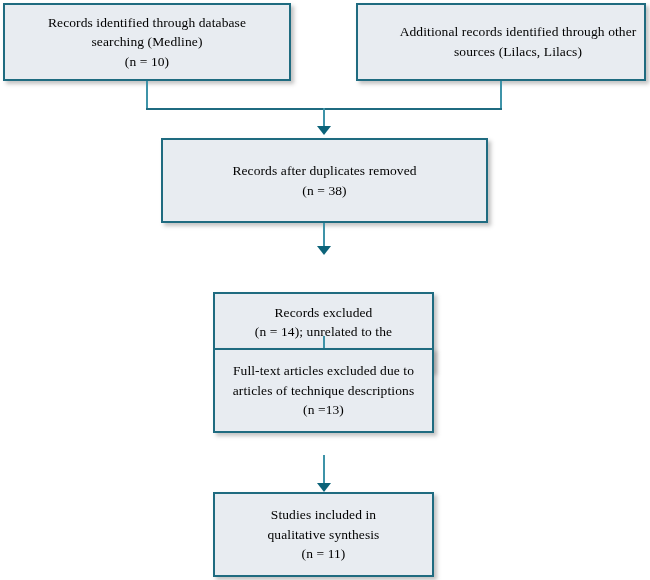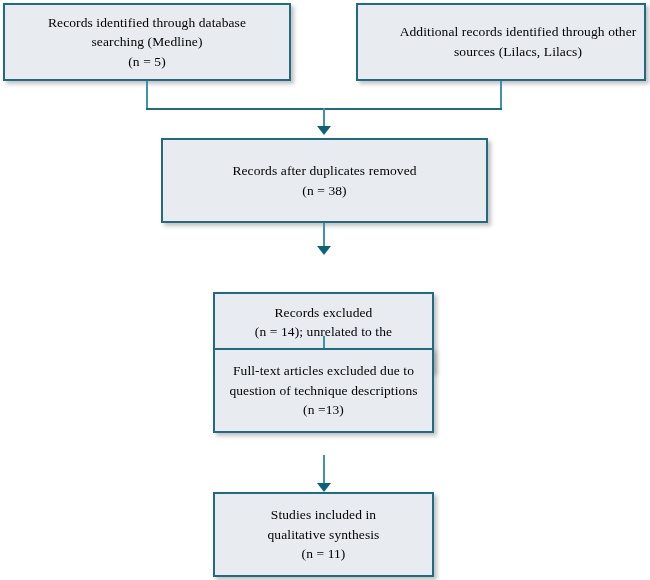--- a/index.html
+++ b/index.html
@@ -59,21 +59,21 @@
 </style>
 </head>
 <body>
 
 <div id="canvas">
 
   <div class="node" style="left:3px; top:3px; width:288px; height:78px;">
     <div class="inner">
       <span class="line">Records identified through database</span>
       <span class="line">searching (Medline)</span>
-      <span class="line">(n = 5)</span>
+      <span class="line">(n = 10)</span>
     </div>
   </div>
 
   <div class="node" style="left:356px; top:3px; width:290px; height:78px;padding-left:34px;">
     <div class="inner">
       <span class="line">Additional records identified through other</span>
       <span class="line">sources (Lilacs, Lilacs)</span>
     </div>
   </div>
 
@@ -100,21 +100,21 @@
       <span class="line">question</span>
     </div>
   </div>
 
   <div class="vline" style="left:323px; top:336px; height:27px;"></div>
   <div class="arrowhead" style="left:317px; top:360px;"></div>
 
   <div class="node" style="left:213px; top:348px; width:221px; height:85px;">
     <div class="inner">
       <span class="line">Full-text articles excluded due to</span>
-      <span class="line">question of technique descriptions</span>
+      <span class="line">articles of technique descriptions</span>
       <span class="line">(n =13)</span>
     </div>
   </div>
 
   <div class="vline" style="left:323px; top:455px; height:31px;"></div>
   <div class="arrowhead" style="left:317px; top:483px;"></div>
 
   <div class="node" style="left:213px; top:492px; width:221px; height:85px;">
     <div class="inner">
       <span class="line">Studies included in</span>

